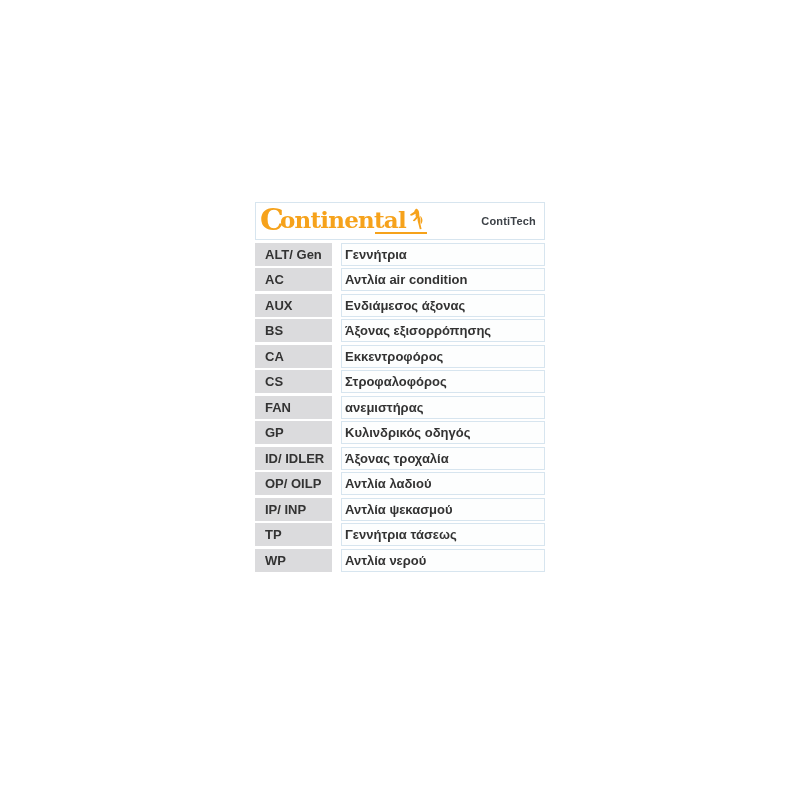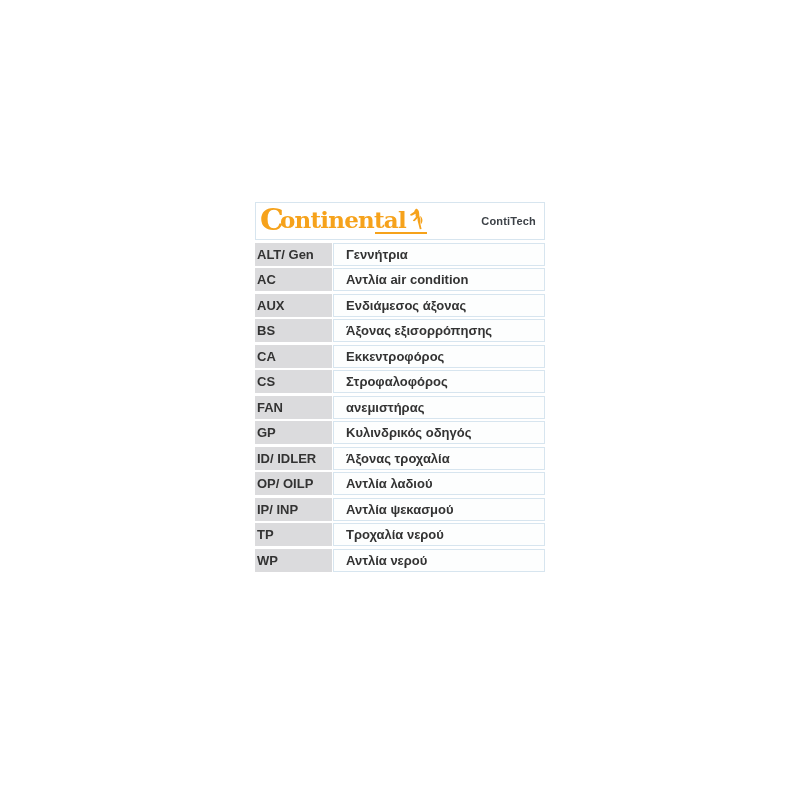--- a/index.html
+++ b/index.html
@@ -64,38 +64,38 @@
     font-weight: bold;
     color: #3C4147;
     margin-top: 0;
     letter-spacing: 0.2px;
   }
 
   .row { display: flex; height: 23px; margin-top: 2.5px; }
   .abbr {
     box-sizing: border-box;
     width: 77px;
-    margin-right: 1px;
+    margin-right: 9px;
     background: var(--gray);
     display: flex;
     align-items: center;
-    padding-left: 2px;
+    padding-left: 10px;
     font-weight: bold;
     font-size: 13px;
     color: var(--text);
     white-space: nowrap;
   }
   .desc {
     box-sizing: border-box;
     flex: 1;
     border: 1px solid var(--row-border);
     background: #FDFEFE;
     display: flex;
     align-items: center;
-    padding-left: 12px;
+    padding-left: 3px;
     font-weight: bold;
     font-size: 13px;
     color: var(--text);
     white-space: nowrap;
   }
 </style>
 </head>
 <body>
 
 <div class="page">
@@ -165,21 +165,21 @@
   </div>
 
   <div class="row">
     <div class="abbr">IP/ INP</div>
     <div class="desc">Αντλία ψεκασμού</div>
   </div>
 
 
   <div class="row">
     <div class="abbr">TP</div>
-    <div class="desc">Τροχαλία νερού</div>
+    <div class="desc">Γεννήτρια τάσεως</div>
   </div>
 
   <div class="row">
     <div class="abbr">WP</div>
     <div class="desc">Αντλία νερού</div>
   </div>
 </div>
   </div>
 </div>
 

